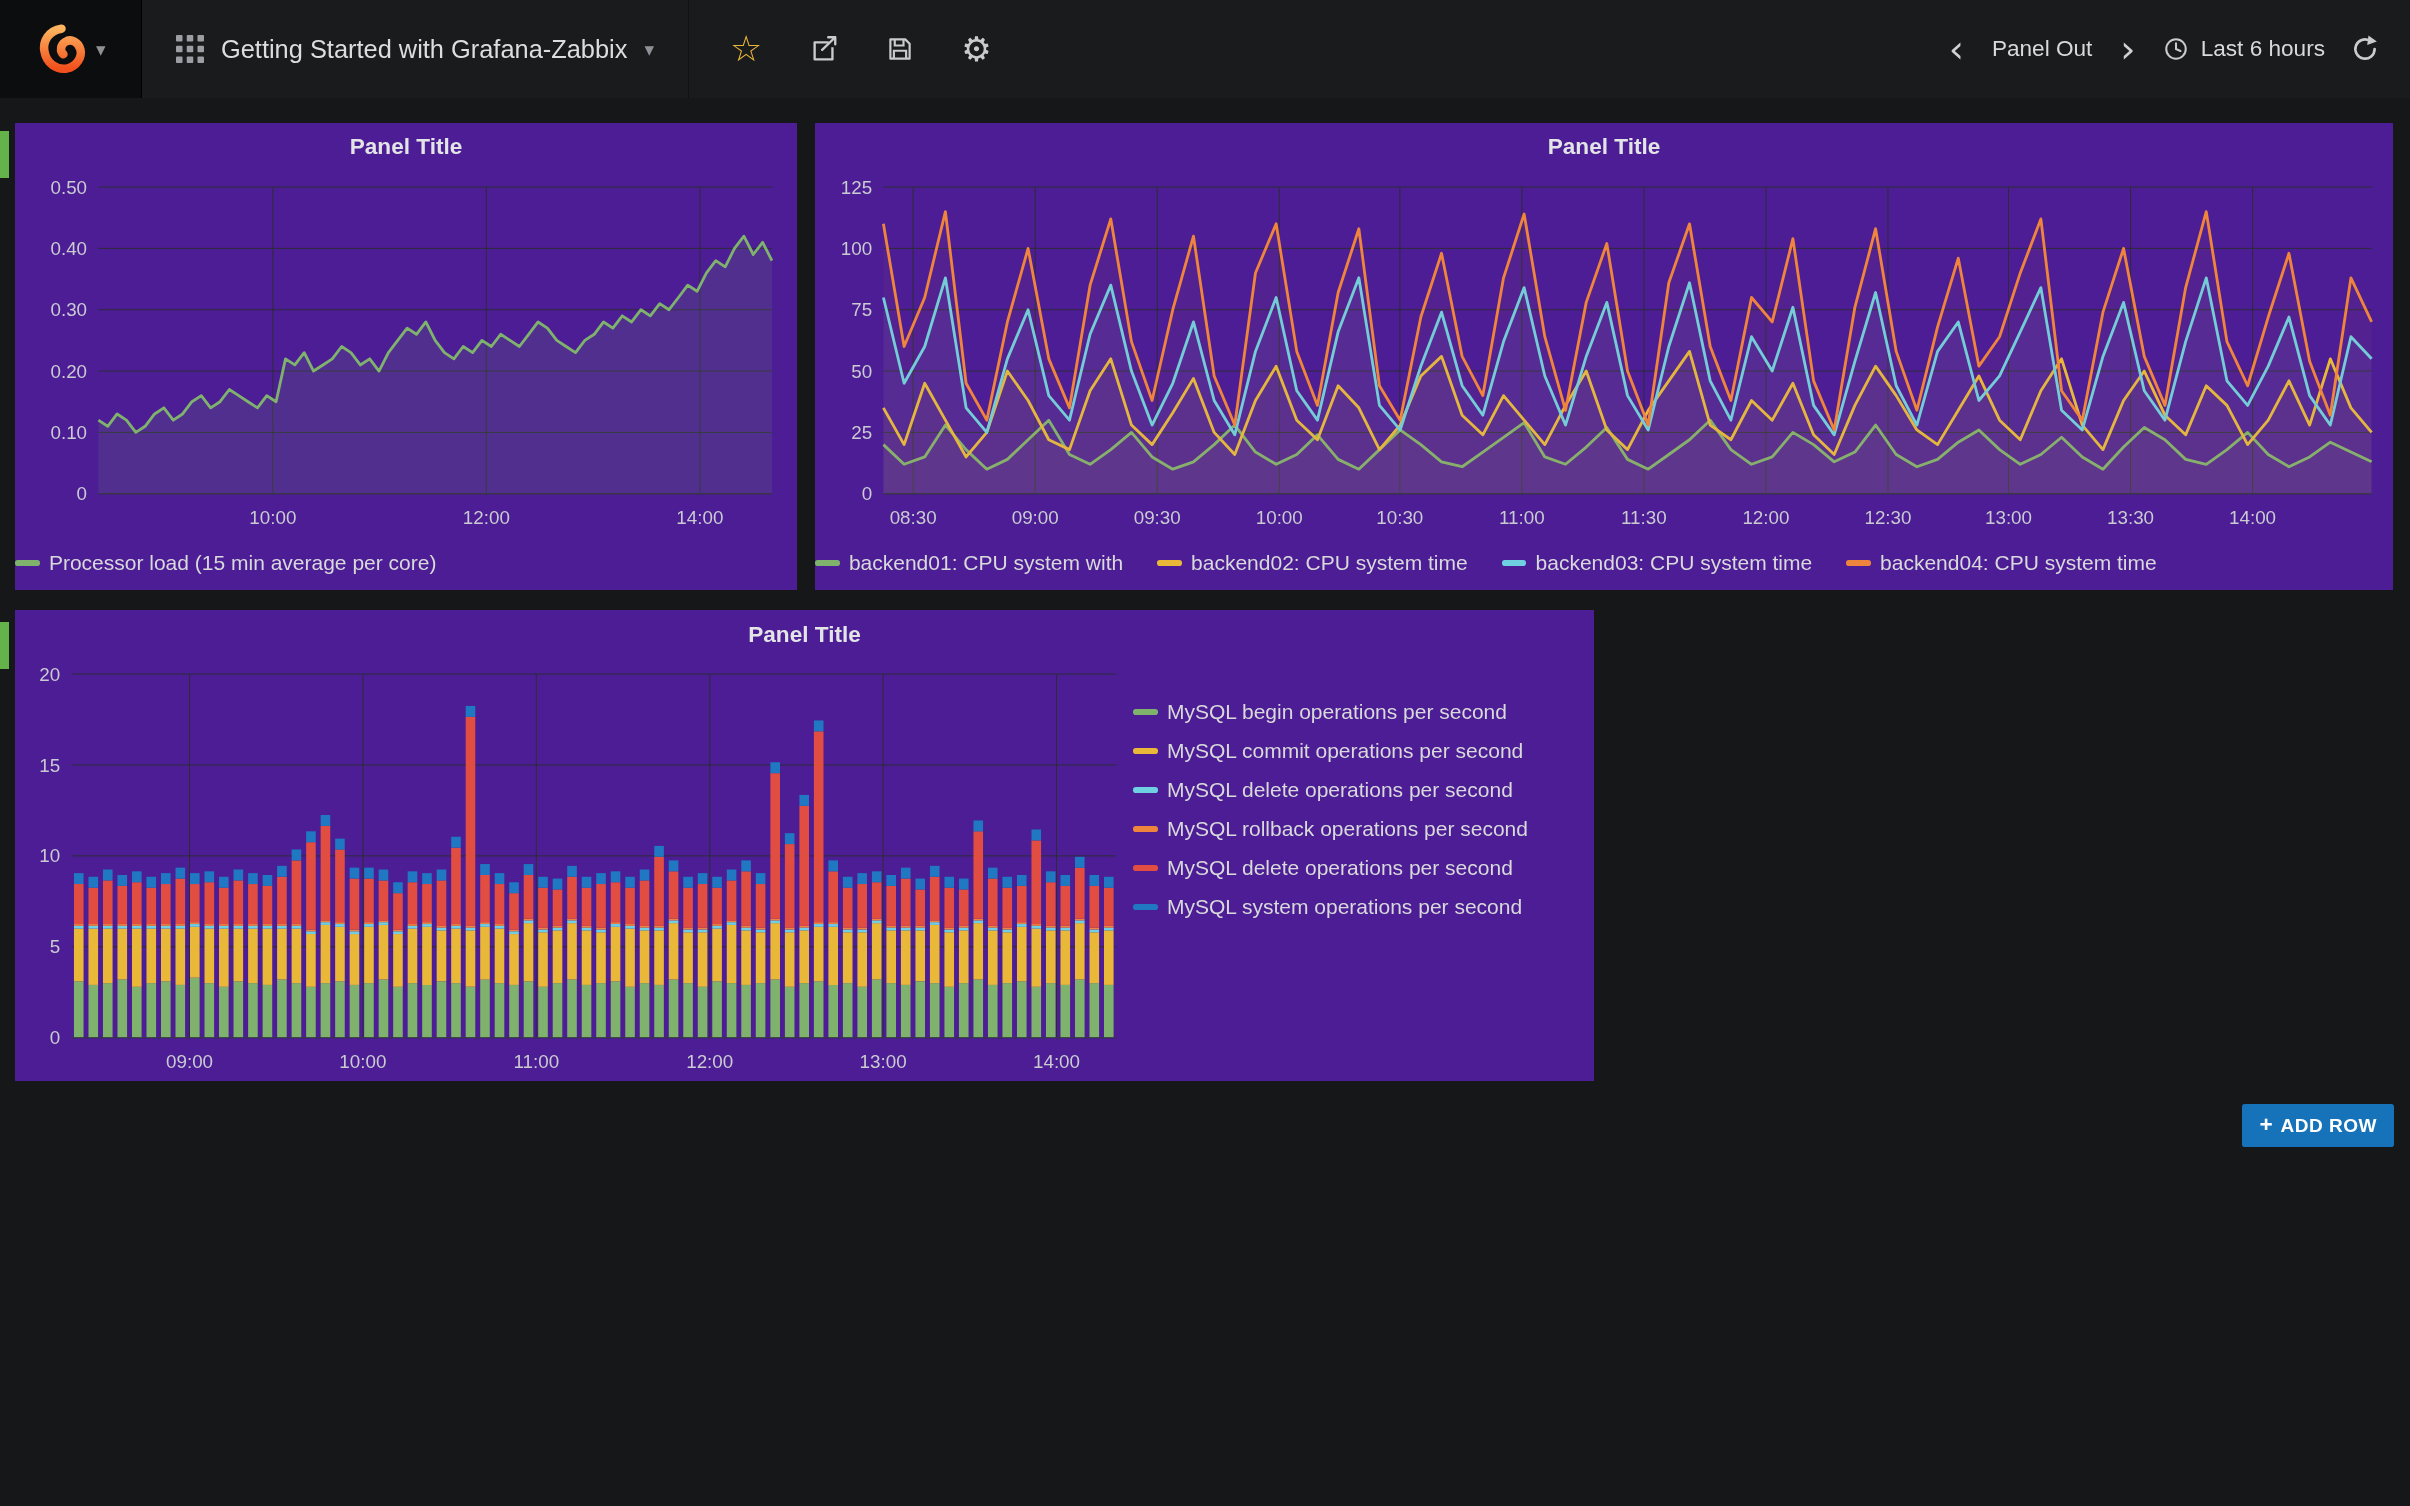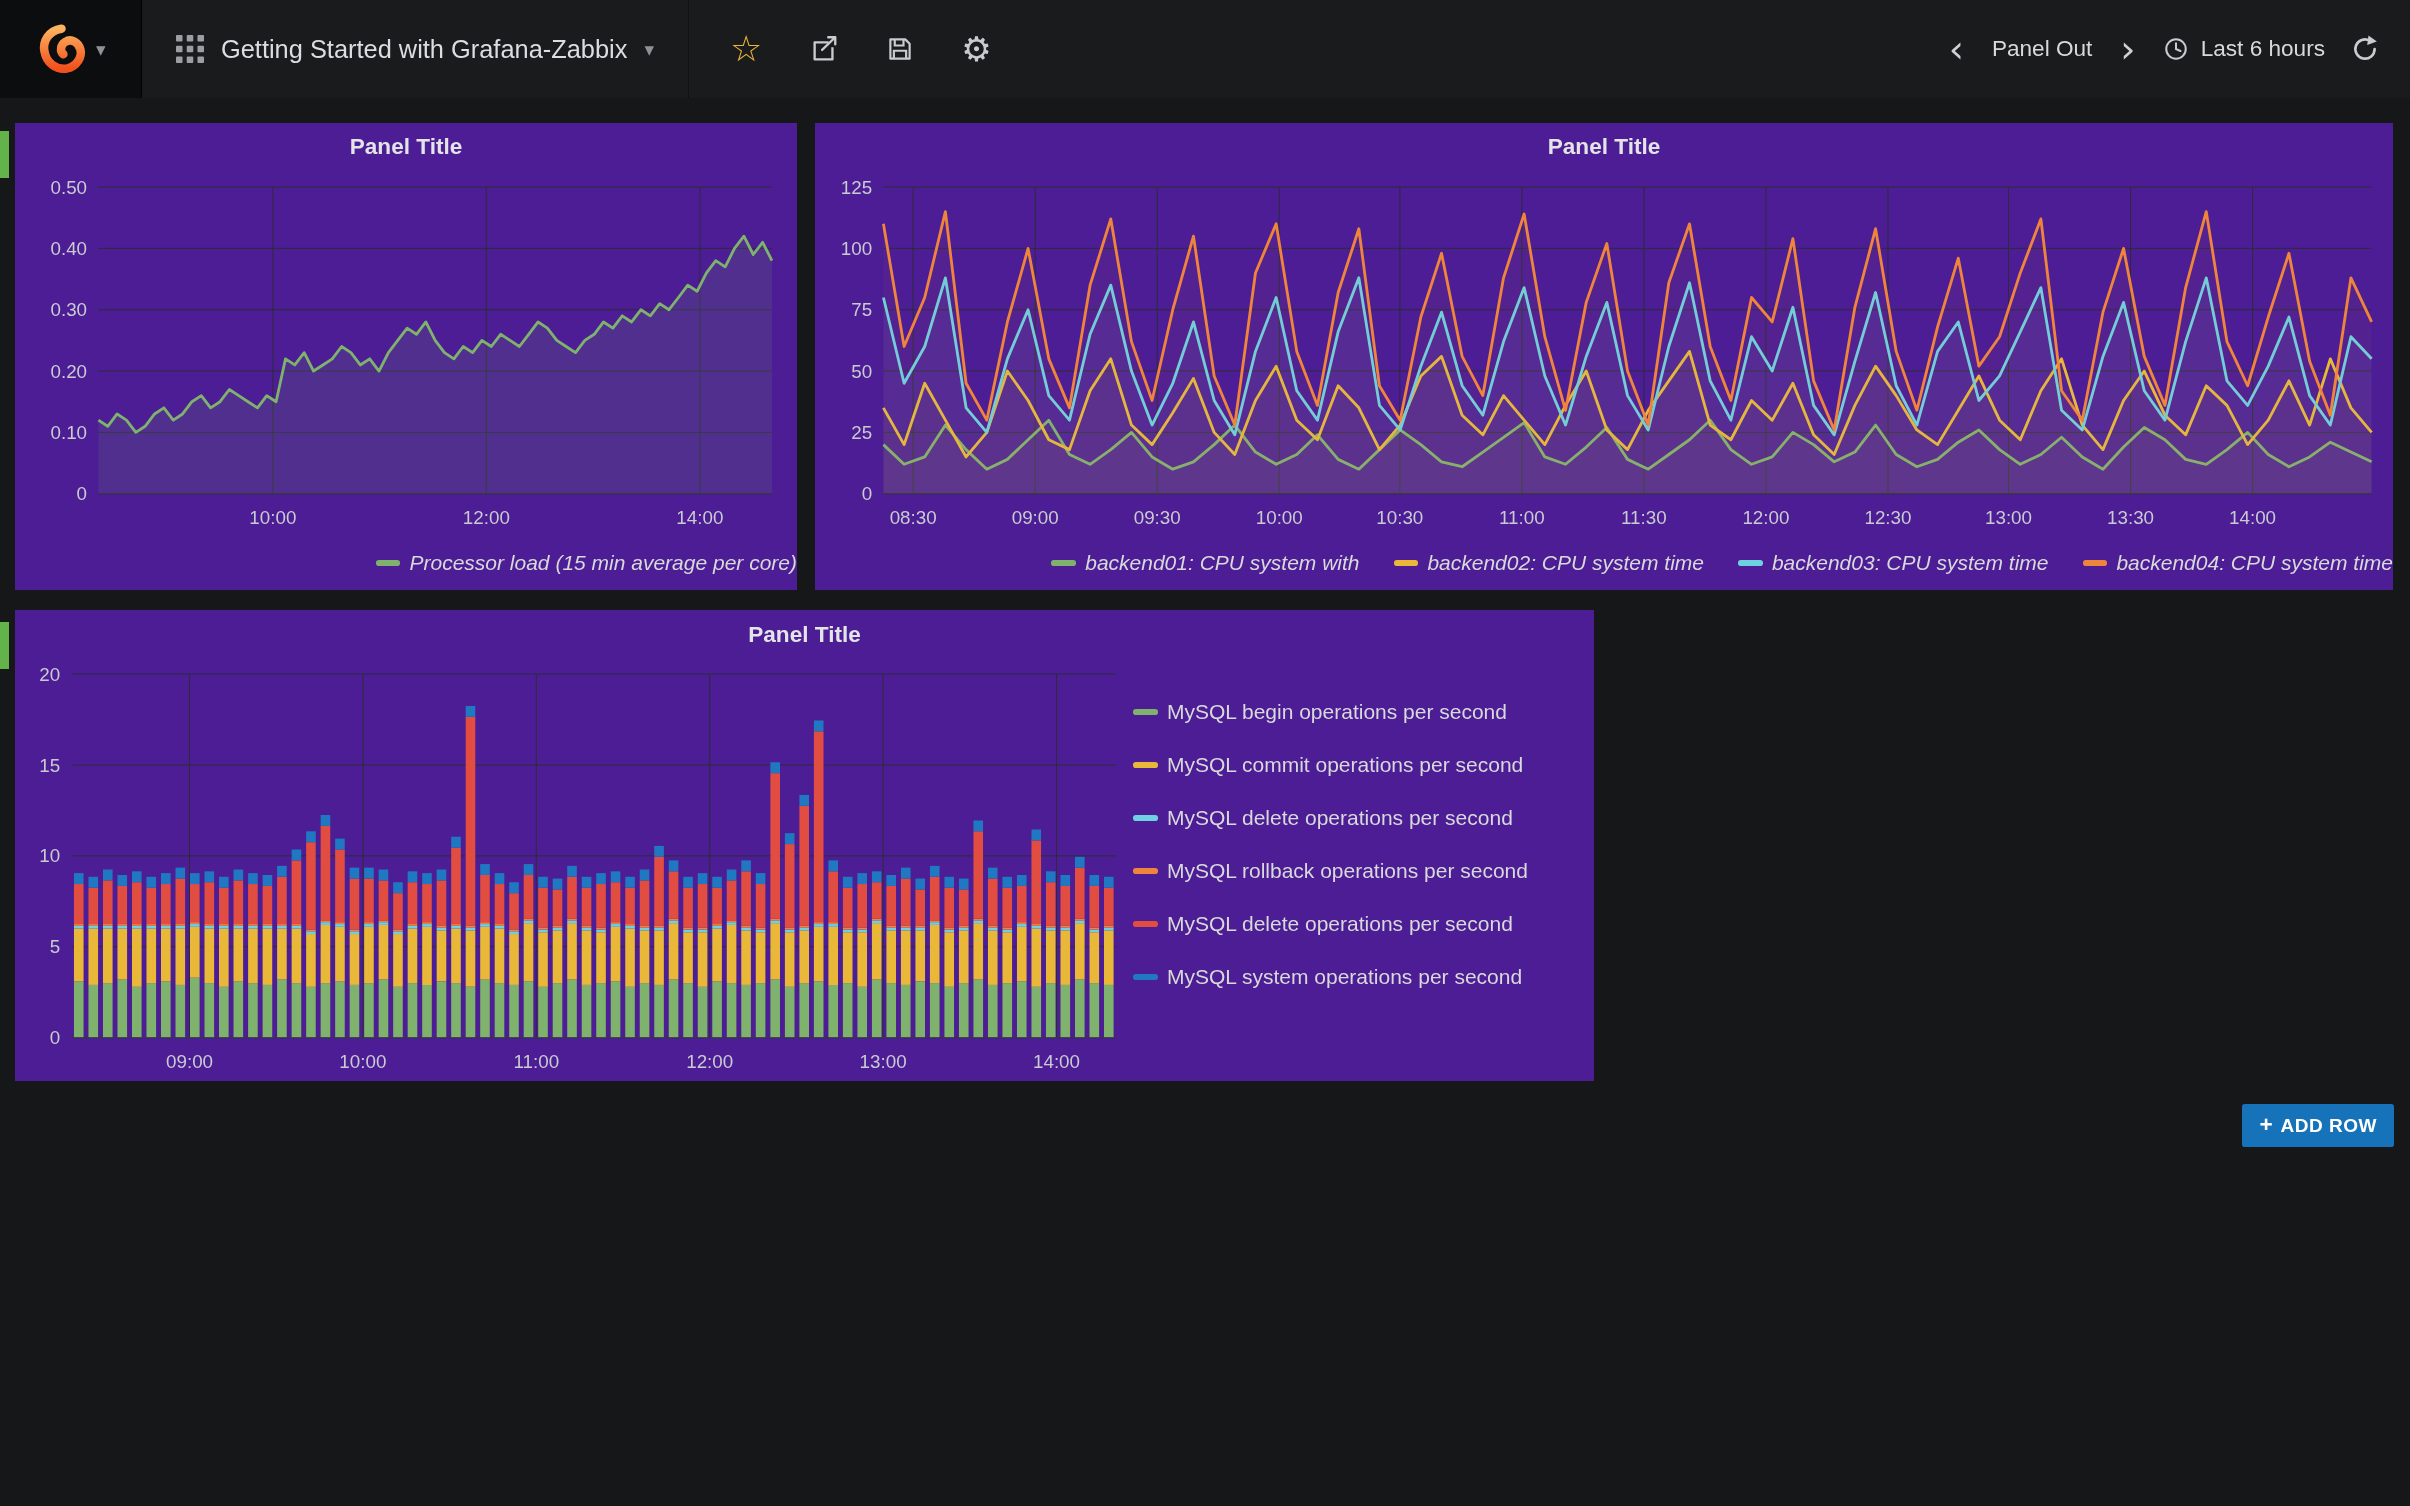--- a/index.html
+++ b/index.html
@@ -26,27 +26,27 @@
   .panel{position:absolute;background:#4c1d95;display:flex;flex-direction:column;box-sizing:border-box;}
   #panel-processor{left:15px;top:24.5px;width:782px;height:467px;}
   #panel-cpu-system{left:815px;top:24.5px;width:1578px;height:467px;}
   #panel-mysql{left:15px;top:512px;width:1579px;height:471px;}
   #panel-gauge{left:1614px;top:512px;width:780px;height:471px;}
   .panel-title{height:49px;display:flex;align-items:center;justify-content:center;
     font-size:22.6px;font-weight:600;color:#e3e4e6;cursor:pointer;flex:none;}
   .chart{flex:1;position:relative;}
   .chart svg{display:block;}
   .legend{font-size:21px;color:#d8d9da;}
-  .legend-center{height:53px;flex:none;display:flex;align-items:center;justify-content:flex-end;gap:34px;flex-wrap:wrap;font-style:italic;}
+  .legend-center{height:53px;flex:none;display:flex;align-items:center;justify-content:flex-start;gap:34px;flex-wrap:wrap;}
   .legend-item{display:inline-flex;align-items:center;gap:9.4px;cursor:pointer;white-space:nowrap;}
   .legend-mark{width:24.5px;height:5.6px;border-radius:2.8px;display:inline-block;}
   .panel-row{flex:1;display:flex;min-height:0;}
   .panel-row .chart{flex:1;}
   .legend-side{width:461px;flex:none;display:flex;flex-direction:column;align-items:flex-start;
-    gap:29px;padding-top:41px;}
+    gap:15px;padding-top:41px;}
   .gauge-wrap{flex:1;display:flex;align-items:flex-start;justify-content:center;}
   .gauge-box{width:780px;height:414px;flex:none;}
   .row-handle{position:absolute;left:0;width:8.5px;height:47px;background:#64b24a;cursor:pointer;}
   #row-handle-1{top:33px;}
   #row-handle-2{top:524px;}
   .add-row-btn{position:absolute;top:1006px;right:17px;height:43px;background:#1672b9;color:#fff;
     border:none;border-radius:2.8px;display:flex;align-items:center;gap:7.5px;padding:0 17px;
     font-size:19px;font-weight:700;letter-spacing:0.5px;cursor:pointer;font-family:"Liberation Sans",sans-serif;}
   .add-row-plus{font-size:22.6px;font-weight:700;line-height:1;}
 </style>

